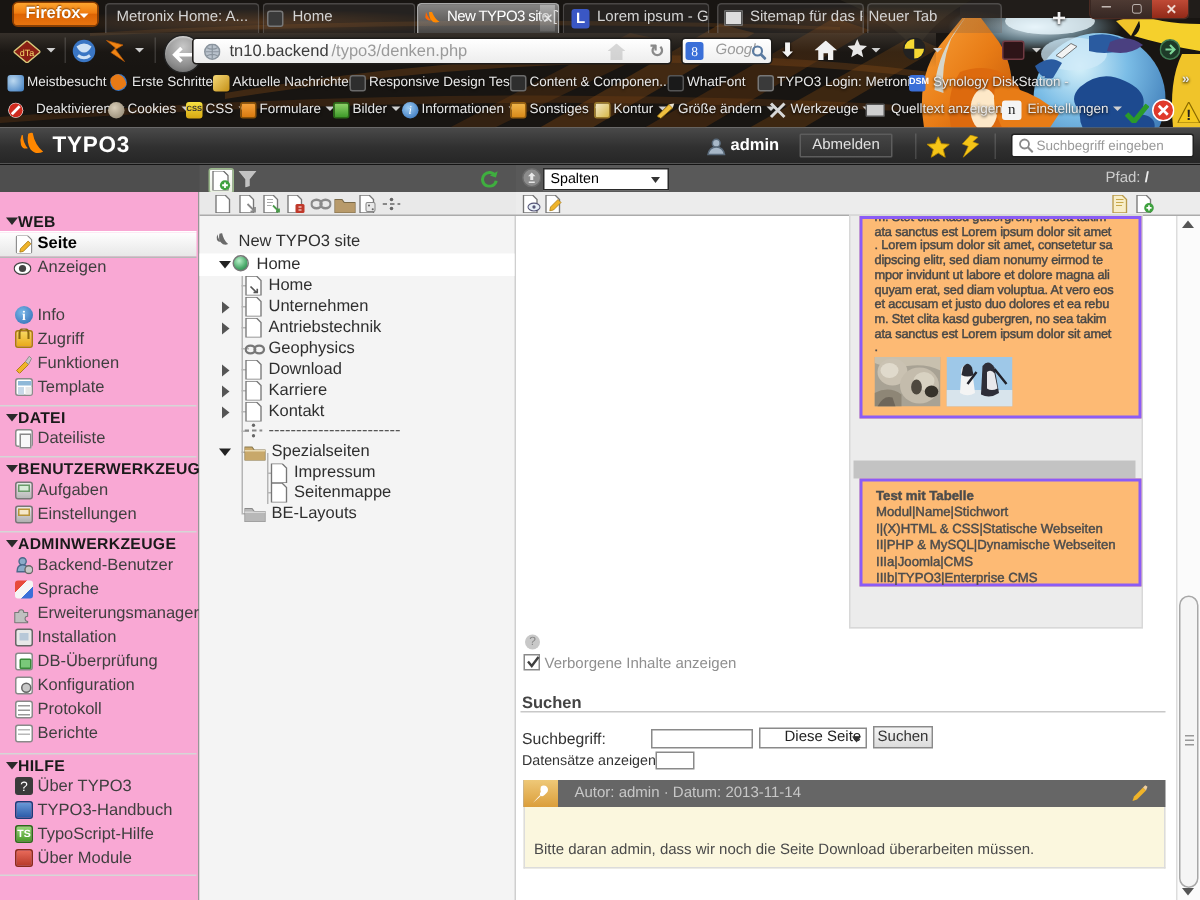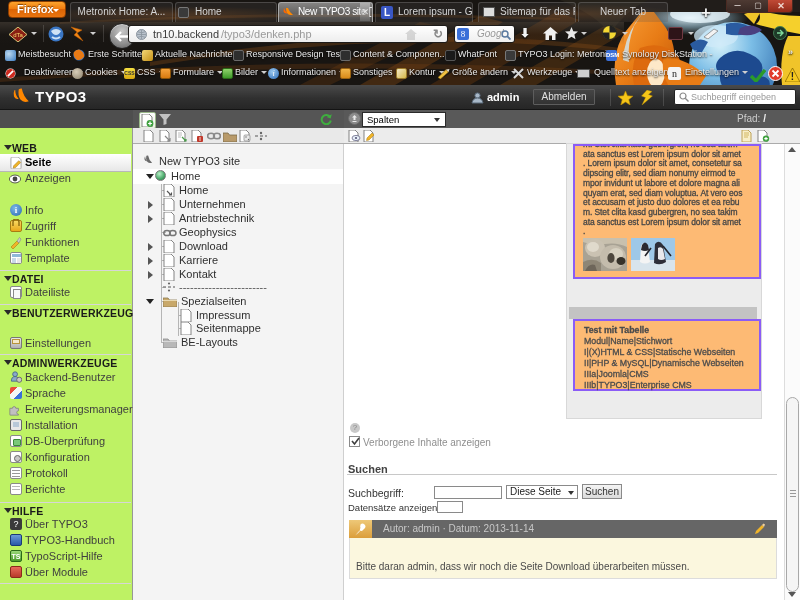--- a/index.html
+++ b/index.html
@@ -20,21 +20,21 @@
 #t3bar .txt{position:absolute;color:#fff;white-space:nowrap}
 #abmelden{position:absolute;left:533px;top:4px;width:62px;height:16px;background:linear-gradient(180deg,#454545,#333);border:1px solid #5d5d5d;border-radius:1px;color:#e0e0e0;font-size:10px;text-align:center;line-height:14px}
 #t3search{position:absolute;left:674px;top:4px;width:122px;height:16px;background:#fff;border:1px solid #222;border-radius:2px;font-size:9px;color:#999;line-height:14px;padding-left:16px}
 #strip{position:absolute;left:0;top:110px;width:800px;height:18px;background:#4e4e4e}
 #strip .seg2{position:absolute;left:133px;top:0;width:211px;height:18px;background:#555}
 #strip .seg3{position:absolute;left:344px;top:0;width:456px;height:18px;background:#595959}
 #spalten{position:absolute;left:362px;top:112px;width:84px;height:15px;background:#fff;border:1px solid #2a2a2a;font-size:9.5px;color:#000;line-height:13px;padding-left:4px}
 #spalten .dd{position:absolute;right:1px;top:1px;width:13px;height:11px}
 #spalten .dd:after{content:"";position:absolute;left:3px;top:4px;width:0;height:0;border-left:3px solid transparent;border-right:3px solid transparent;border-top:4px solid #333}
 #pfad{position:absolute;left:737px;top:113px;font-size:10px;color:#ccc}
-#modmenu{position:absolute;left:0;top:128px;width:133px;height:472px;background:#bef264;border-right:1px solid #979797;font-size:11px;color:#3f3f3f}
+#modmenu{position:absolute;left:0;top:128px;width:133px;height:472px;background:#f9a8d4;border-right:1px solid #979797;font-size:11px;color:#3f3f3f}
 .mhead{position:absolute;left:0;width:131px;height:16px;font-weight:bold;color:#1a1a1a;font-size:10.5px;border-top:1px solid #d6d6d6}
 .mhead i{position:absolute;left:4px;top:5px;width:0;height:0;border-left:4px solid transparent;border-right:4px solid transparent;border-top:5px solid #2a2a2a}
 .mhead span{position:absolute;left:12px;top:2px;letter-spacing:.2px}
 .mitem{position:absolute;left:0;width:131px;height:16px;white-space:nowrap}
 .mitem .ic{position:absolute;left:10px;top:1px;width:12px;height:12px;border-radius:2px}
 .mitem span{position:absolute;left:25px;top:1px}
 #selitem{position:absolute;left:0;top:26px;width:131px;height:18px;background:linear-gradient(180deg,#fefefe,#e7e7e7);border-top:1px solid #fff;border-bottom:1px solid #b8b8b8}
 #treetb2{position:absolute;left:133px;top:128px;width:211px;height:16px;background:#e9e9e9;border-bottom:1px solid #ababab}
 #tree{position:absolute;left:133px;top:144px;width:211px;height:456px;background:#f4f4f4;border-right:1px solid #cfcfcf}
 .trow{position:absolute;left:0;width:210px;height:14px;font-size:11px;color:#2f2f2f;white-space:nowrap}
@@ -107,21 +107,21 @@
     <div id="tabrow">
     <div id="ffbtn">Firefox<span class="c"></span></div>
     <div class="tab" id="tab1" style="left:70px;width:103px;text-align:center">Metronix Home: A...</div>
     <div class="tab" id="tab2" style="left:175px;width:102px"><span style="position:absolute;left:2px;top:4px;width:11px;height:11px;border:1px solid #777;border-radius:2px;background:#3a3a3a"></span><span style="margin-left:19px">Home</span></div>
     <div class="tab" id="tabactive" style="left:278px;width:95px"><svg class="fav" style="left:4px" viewBox="0 0 11 11">
           <path d="M1 1 q1.5 4 3.5 5.5 q-3 .5 -4 -2 z" fill="#f60"></path>
           <path d="M5 1 q2 5 5 6.5 q-4 1.5 -6 -1.5 q-1-2 -1-5z" fill="#f80"></path>
         </svg><span style="margin-left:19px;letter-spacing:-.4px">New TYPO3 site [T...</span><span style="position:absolute;right:2px;top:0;color:#e8e8e8;font-size:9px;background:linear-gradient(180deg,rgba(205,205,205,.6),rgba(130,130,130,.45));padding:0 1px">✕</span></div>
     <div class="tab" id="tab4" style="left:375px;width:98px"><span style="position:absolute;left:5px;top:3px;width:12px;height:13px;background:#3a57c4;border-radius:2px;color:#fff;font-size:10px;font-weight:bold;text-align:center;line-height:13px">L</span><span style="margin-left:22px">Lorem ipsum - Ge...</span></div>
     <div class="tab" id="tab5" style="left:478px;width:98px"><span style="position:absolute;left:4px;top:4px;width:12px;height:10px;background:#ddd;border:1px solid #555"></span><span style="margin-left:21px">Sitemap für das P...</span></div>
-    <div class="tab" id="tab6" style="left:578px;width:90px;text-align:center">Neuer Tab</div>
+    <div class="tab" id="tab6" style="left:578px;width:90px;text-align:left">Neuer Tab</div>
     <div id="newtabbtn" style="position:absolute;left:692px;top:6px;width:28px;height:15px;color:#f2f2f2;font-size:16px;font-weight:bold;text-align:center;line-height:14px;text-shadow:0 1px 2px #000">+</div>
     <div id="winbtns" style="position:absolute;left:726px;top:0;width:67px;height:13px;border-radius:0 0 4px 4px;overflow:hidden;border:1px solid #4a2a22;border-top:none">
       <div style="position:absolute;left:0;top:0;width:21px;height:13px;background:linear-gradient(180deg,#4e3a33,#352622);color:#e8e0dc;font-size:11px;text-align:center;line-height:9px">–</div>
       <div style="position:absolute;left:21px;top:0;width:20px;height:13px;background:linear-gradient(180deg,#4e3a33,#352622);color:#ddd6d2;font-size:8px;text-align:center;line-height:12px">▢</div>
       <div style="position:absolute;left:41px;top:0;width:26px;height:13px;background:linear-gradient(180deg,#c04a36,#8e2716);color:#f0d8d0;font-size:9px;font-weight:bold;text-align:center;line-height:12px">✕</div>
     </div>
   </div>
   <div id="navrow">
     <svg style="position:absolute;left:9px;top:5px" width="18" height="15" viewBox="0 0 18 15">
         <path d="M9 0 L18 7.5 L9 15 L0 7.5 Z" fill="#8a1f14" stroke="#d8c87a" stroke-width="1"></path>
@@ -361,20 +361,25 @@
     </div>
   <div class="mitem" style="top:157px">
       <div class="ic" style="background:#fff;border:1px solid #8a8a8a"></div>
       <div style="position:absolute;left:13px;top:4px;width:8px;height:10px;background:#f8f8f8;border:1px solid #8a8a8a"></div>
       <span>Dateiliste</span>
     </div>
   <div class="mhead" style="top:176px">
       <i></i>
       <span>BENUTZERWERKZEUGE</span>
     </div>
+  <div class="mitem" style="top:192px">
+      <div class="ic" style="background:linear-gradient(180deg,#e8e8e8,#b8b8b8);border:1px solid #777"></div>
+      <div style="position:absolute;left:12px;top:3px;width:8px;height:5px;background:#d8ecd8;border:1px solid #6a9a6a"></div>
+      <span>Aufgaben</span>
+    </div>
   <div class="mitem" style="top:208px">
       <div class="ic" style="background:linear-gradient(180deg,#e8e8e8,#b0b0b0);border:1px solid #777"></div>
       <div style="position:absolute;left:12px;top:3px;width:8px;height:5px;background:#f5e8c8;border:1px solid #b8943a"></div>
       <span>Einstellungen</span>
     </div>
   <div class="mhead" style="top:226px">
       <i></i>
       <span>ADMINWERKZEUGE</span>
     </div>
   <div class="mitem" style="top:242px">
@@ -661,21 +666,21 @@
   <div style="position:absolute;left:6px;top:279px;width:10px;height:10px;border-radius:50%;background:#c8c8c8;color:#888;font-size:8px;text-align:center;line-height:10px">?</div>
   <div style="position:absolute;left:5px;top:292px;width:11px;height:11px;background:#fff;border:1px solid #8a8a8a"></div>
   <svg style="position:absolute;left:6px;top:292px" width="11" height="11" viewBox="0 0 11 11">
       <path d="M2 5 L4.5 8 L9 2" stroke="#3f3f3f" stroke-width="1.6" fill="none"></path>
     </svg>
   <div style="position:absolute;left:19px;top:293px;font-size:10px;color:#8f8f8f">Verborgene Inhalte anzeigen</div>
   <div style="position:absolute;left:4px;top:319px;font-size:11px;font-weight:bold;color:#444">Suchen</div>
   <div style="position:absolute;left:3px;top:330px;width:430px;border-top:1px solid #c8c8c8"></div>
   <div style="position:absolute;left:4px;top:343px;font-size:10.5px;color:#333">Suchbegriff:</div>
   <div style="position:absolute;left:90px;top:342px;width:68px;height:13px;background:#fff;border:1px solid #8a8a8a"></div>
-  <div style="position:absolute;left:162px;top:341px;width:72px;height:14px;background:#fff;border:1px solid #8a8a8a;font-size:10px;color:#222;line-height:12px;padding-left:3px">Diese Seite<i style="position:absolute;right:3px;top:5px;width:0;height:0;border-left:3.5px solid transparent;border-right:3.5px solid transparent;border-top:4px solid #333"></i></div>
+  <div style="position:absolute;left:162px;top:341px;width:72px;height:14px;background:#fff;border:1px solid #8a8a8a;font-size:10px;color:#222;line-height:12px;padding-left:16px">Diese Seite<i style="position:absolute;right:3px;top:5px;width:0;height:0;border-left:3.5px solid transparent;border-right:3.5px solid transparent;border-top:4px solid #333"></i></div>
   <div style="position:absolute;left:238px;top:340px;width:40px;height:15px;background:linear-gradient(180deg,#f4f4f4,#dcdcdc);border:1px solid #8a8a8a;font-size:10px;color:#333;text-align:center;line-height:13px">Suchen</div>
   <div style="position:absolute;left:4px;top:358px;font-size:9.5px;color:#333">Datensätze anzeigen:</div>
   <div style="position:absolute;left:93px;top:357px;width:26px;height:12px;background:#fff;border:1px solid #8a8a8a"></div>
   <div id="note">
     <div id="notehead">
       <div id="notepin">
           <svg style="position:absolute;left:5px;top:3px" width="13" height="13" viewBox="0 0 13 13">
             <path d="M6.5 1.5 a2.8 2.8 0 0 1 4 4 l-1.5 1.5 a2 2 0 0 1 -3 .2 l-1.8 1.8 l-3 3.4 l3.4 -3 l1.8 -1.8 a2 2 0 0 1 .1 -2.6z" fill="#fff"></path>
             <circle cx="8.6" cy="3.4" r="2.2" fill="#fff"></circle>
           </svg>

